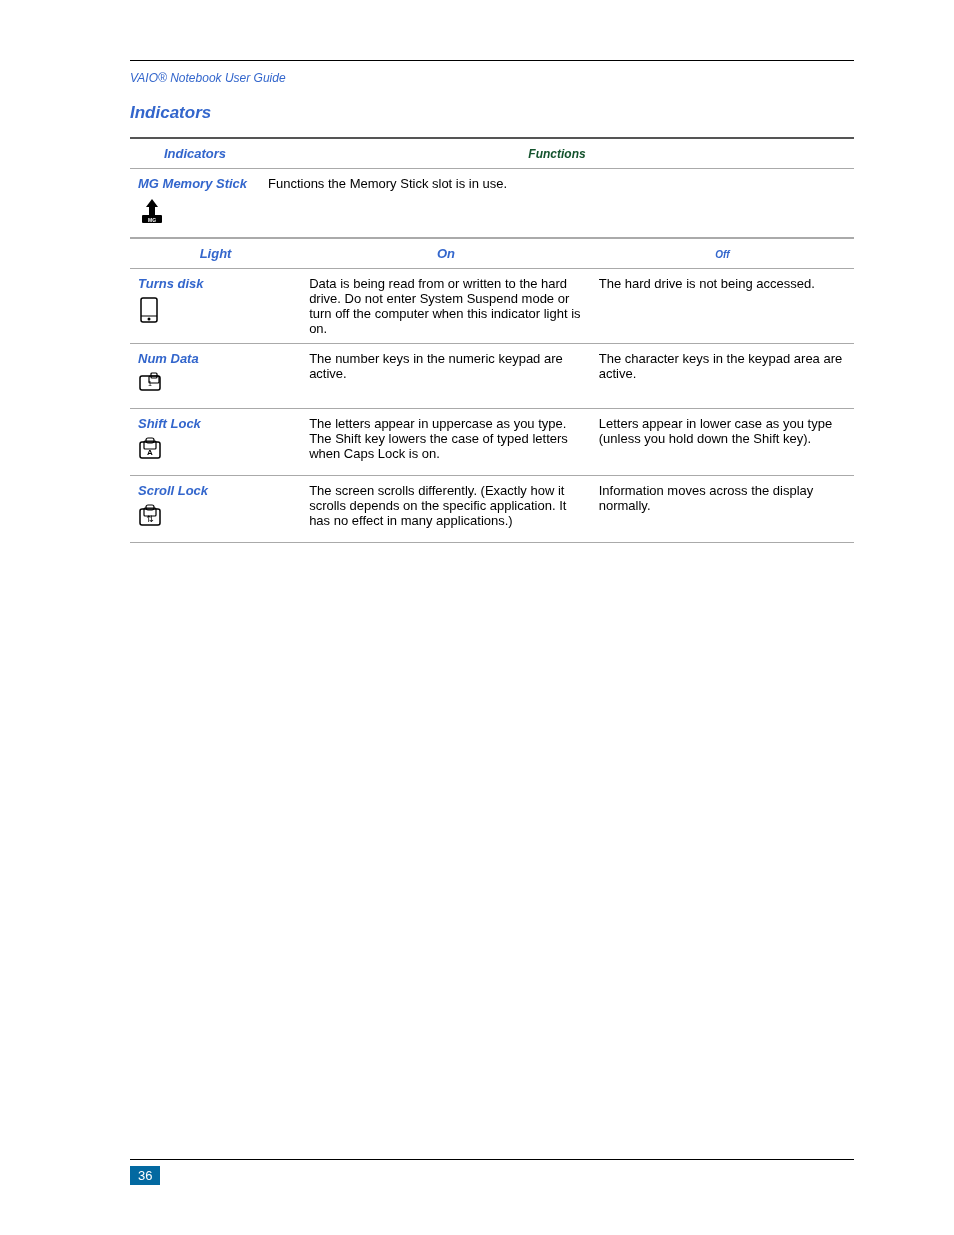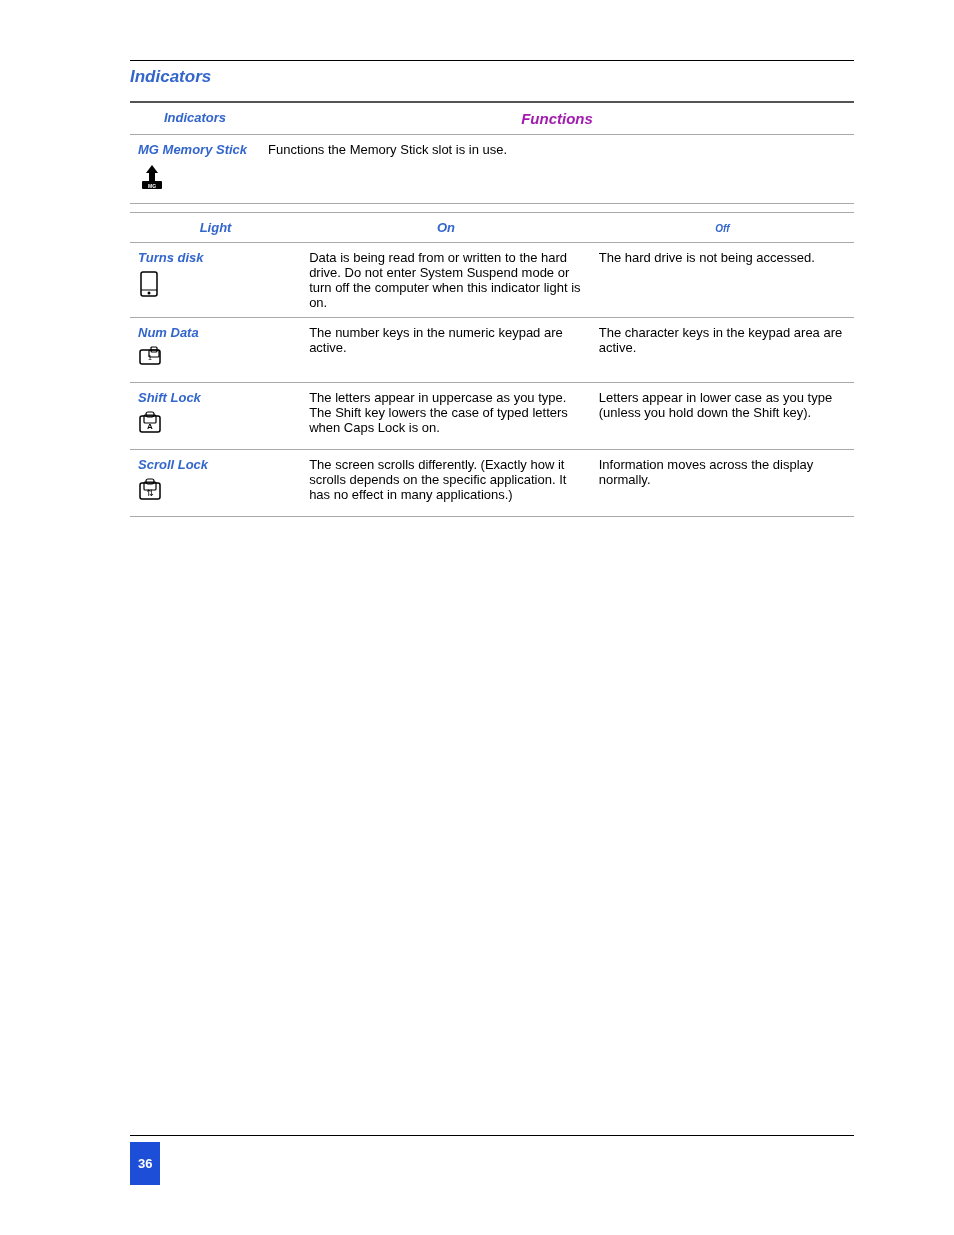--- a/index.html
+++ b/index.html
@@ -44,22 +44,22 @@
     .col-off { width: 200px; }
     .indicator-label {
       font-style: italic;
       font-weight: bold;
       color: #3366cc;
       font-size: 13px;
     }
     .functions-label {
       font-style: italic;
       font-weight: bold;
-      color: #a21caf;
-      font-size: 15px;
+      color: #14532d;
+      font-size: 12px;
     }
     .on-label {
       font-style: italic;
       font-weight: bold;
       color: #3366cc;
       font-size: 13px;
     }
     .off-label {
       font-style: italic;
       font-weight: bold;
@@ -78,25 +78,25 @@
       right: 0;
       padding: 0 100px 0 130px;
     }
     .footer-line {
       border-top: 1px solid #000;
       padding-top: 6px;
       display: flex;
       align-items: center;
     }
     .page-num {
-      background: #1d4ed8;
+      background: #0369a1;
       color: #fff;
-      font-weight: bold;
-      font-size: 13px;
-      padding: 14px 8px;
+      font-weight: normal;
+      font-size: 13px;
+      padding: 2px 8px;
       display: inline-block;
     }
     .top-section-table {
       width: 100%;
       border-collapse: collapse;
       margin-bottom: 0;
     }
     .top-section-table th, .top-section-table td {
       border-top: 1px solid #aaa;
       border-bottom: 1px solid #aaa;
@@ -115,20 +115,21 @@
       border-bottom: 1px solid #aaa;
       vertical-align: top;
       padding: 7px 8px;
     }
   </style>
 </head>
 <body>
 
 <div class="page">
   <div class="header-line"></div>
+  <div class="header-title">VAIO® Notebook User Guide</div>
 
   <div class="section-title">Indicators</div>
 
   <table class="top-section-table">
     <thead>
       <tr>
         <th class="col-indicator">
           <span class="indicator-label">Indicators</span>
         </th>
         <th>
@@ -154,21 +155,21 @@
             </svg>
           </div>
         </td>
         <td>
           <span>Functions the </span><span class="bold">Memory Stick</span><span> slot is in use.</span>
         </td>
       </tr>
     </tbody>
   </table>
 
-  <table class="bottom-section-table" style="margin-top:8px;">
+  <table class="bottom-section-table" style="margin-top:0;">
     <thead>
       <tr>
         <th class="col-indicator">
           <span class="on-label">Light</span>
         </th>
         <th class="col-on">
           <span class="on-label">On</span>
         </th>
         <th class="col-off">
           <span class="off-label">Off</span>

